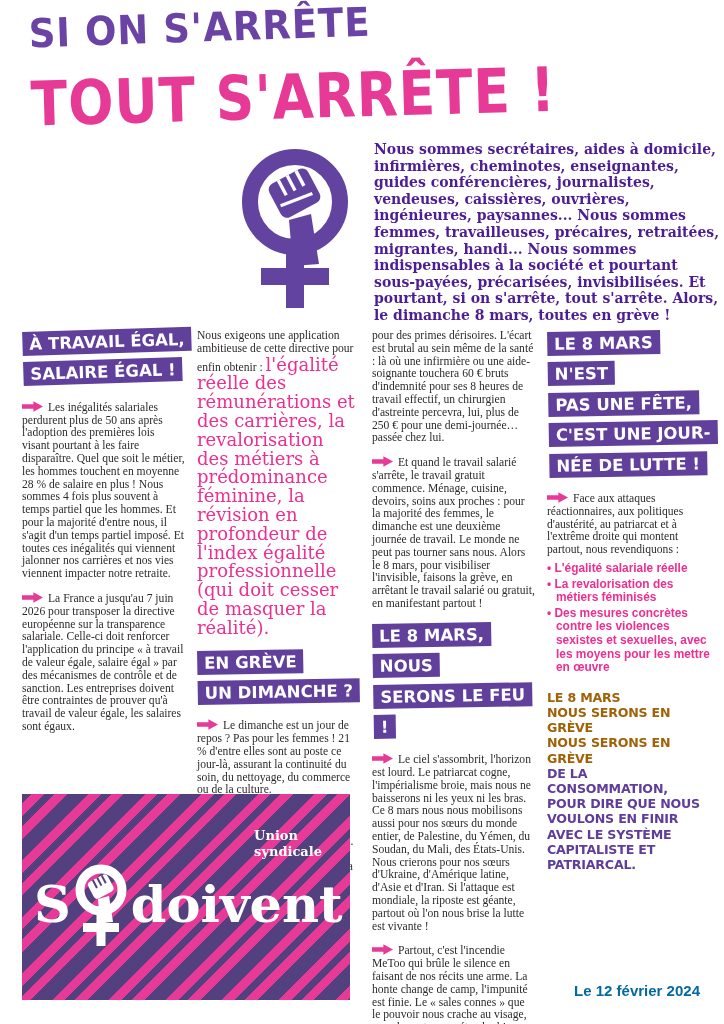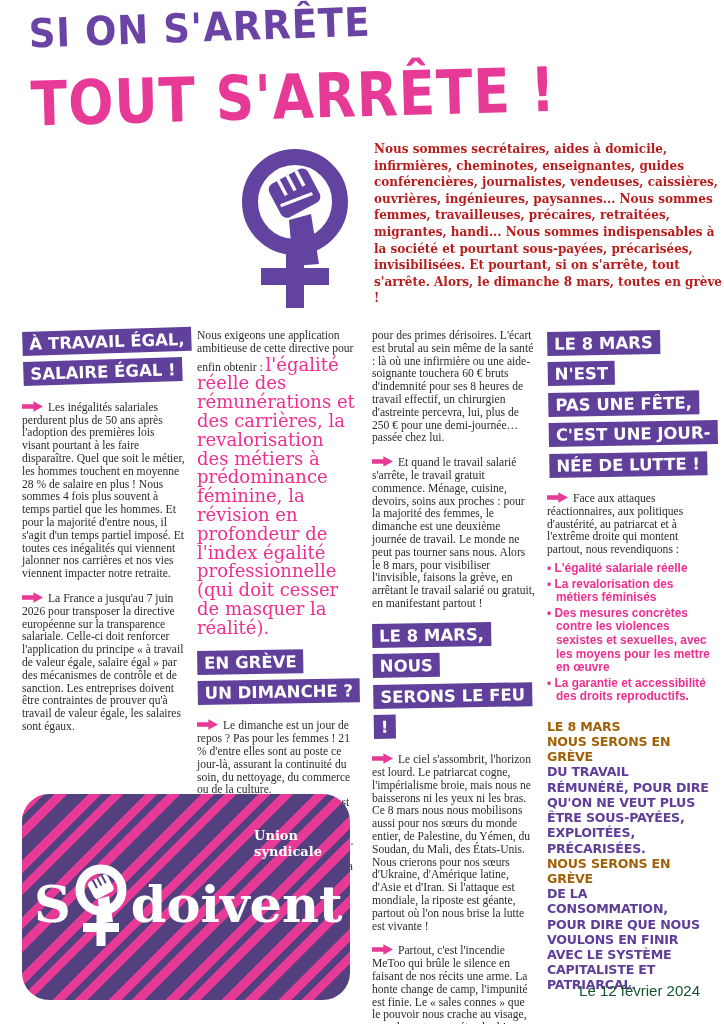--- a/index.html
+++ b/index.html
@@ -10,22 +10,22 @@
   .hand{font-family:"DejaVu Sans",sans-serif;font-weight:bold;text-transform:uppercase;}
 
   .title1{position:absolute;left:28px;top:14px;font-size:37px;line-height:1;
           color:#6b43a5;letter-spacing:1px;transform:rotate(-2deg) scaleY(1.08);transform-origin:left top;}
   .title2{position:absolute;left:30px;top:74px;font-size:55px;line-height:1;
           color:#e73a97;letter-spacing:1px;transform:rotate(-1.6deg) scaleY(1.12) scaleX(.97);transform-origin:left top;}
 
   .fist-svg{position:absolute;left:233px;top:138px;}
 
   .intro{position:absolute;left:374px;top:141px;width:348px;
-         font-family:"DejaVu Serif",serif;font-weight:bold;font-size:12px;line-height:16.6px;
-         color:#b91c1c;}
+         font-family:"DejaVu Serif",serif;font-weight:bold;font-size:14px;line-height:16.6px;
+         color:#4c1d95;}
 
   
   .col{position:absolute;top:330px;width:163px;color:#2e2a2b;}
   #col1{left:22px;} #col2{left:197px;} #col3{left:372px;} #col4{left:547px;}
 
   .col p{margin:0 0 11px 0;font-size:11.6px;line-height:12.8px;}
 
   .arrow-icon{display:inline-block;vertical-align:-1px;margin-right:5px;}
 
   .slab{font-family:"DejaVu Serif",serif;font-weight:normal;color:#ed2f92;
@@ -43,30 +43,30 @@
                padding-left:9px;text-indent:-9px;}
 
   .manifesto{margin-top:15px;}
   .mseg{font-size:12.6px;line-height:15.2px;letter-spacing:-0.2px;white-space:pre-line;}
   .mseg.pink{color:#a16207;}
   .mseg.purple{color:#5f3d99;}
 
   
   .logo{position:absolute;left:22px;top:794px;width:328px;height:206px;
         background:#53407f;
-        background-image:repeating-linear-gradient(135deg,#53407f 0 7px,#e73a97 7px 16px,#53407f 16px 23px,#e73a97 23px 32px,#53407f 32px 40px);border-radius:27px;}
+        background-image:repeating-linear-gradient(135deg,#53407f 0 7px,#e73a97 7px 16px,#53407f 16px 23px,#e73a97 23px 32px,#53407f 32px 40px);}
   .logo-word{position:absolute;left:12px;top:52px;display:flex;align-items:center;
              color:#fff;font-family:"DejaVu Serif",serif;font-weight:bold;font-size:51px;line-height:1;}
   .logo-symbol{margin:14px -1px 0 -1px;}
   .logo-tagline{position:absolute;right:28px;top:34px;color:#fff;
                 font-family:"DejaVu Serif",serif;font-weight:bold;font-size:13px;line-height:1.2;
                 white-space:pre-line;text-align:left;}
 
-  .date{position:absolute;right:24px;top:982px;color:#14532d;
-        font-family:"Liberation Sans",sans-serif;font-weight:normal;font-size:15px;}
+  .date{position:absolute;right:24px;top:982px;color:#0369a1;
+        font-family:"Liberation Sans",sans-serif;font-weight:bold;font-size:15px;}
 </style>
 </head>
 <body>
 
 <div id="page">
 
   <div class="title1 hand">Si on s'arrête</div>
   <div class="title2 hand">TOUT S'ARRÊTE !</div>
 
   <svg class="fist-svg" width="124" height="180" viewBox="0 0 124 180">
@@ -130,26 +130,24 @@
 PAS UNE FÊTE,
 C'EST UNE JOUR-
 NÉE DE LUTTE !</span></div>
     <p style="margin-bottom:5px"><svg class="arrow-icon" width="21" height="11" viewBox="0 0 24 12">
           <path d="M0 3.5 H13 V0 L24 6 L13 12 V8.5 H0 z" fill="#e73a97"></path>
         </svg><span>Face aux attaques réactionnaires, aux politiques d'austérité, au patriarcat et à l'extrême droite qui montent partout, nous revendiquons :</span></p>
     <div class="bullets">
       <div>• L'égalité salariale réelle</div>
       <div>• La revalorisation des métiers féminisés</div>
       <div>• Des mesures concrètes contre les violences sexistes et sexuelles, avec les moyens pour les mettre en œuvre</div>
-      <div>• La garantie et accessibilité des droits reproductifs.</div>
     </div>
     <div class="manifesto hand">
       <div class="mseg pink">LE 8 MARS
 NOUS SERONS EN GRÈVE</div>
-      <div class="mseg purple">DU TRAVAIL RÉMUNÉRÉ, POUR DIRE QU'ON NE VEUT PLUS ÊTRE SOUS-PAYÉES, EXPLOITÉES, PRÉCARISÉES.</div>
       <div class="mseg pink">NOUS SERONS EN GRÈVE</div>
       <div class="mseg purple">DE LA CONSOMMATION, POUR DIRE QUE NOUS VOULONS EN FINIR AVEC LE SYSTÈME CAPITALISTE ET PATRIARCAL.</div>
 
     </div>
   </div>
 
   <div class="logo">
     <div class="logo-tagline">Union
 syndicale</div>
     <div class="logo-word">

